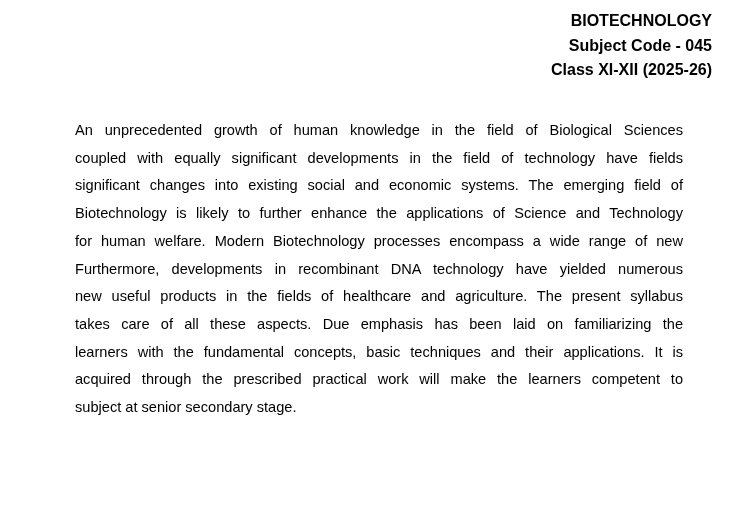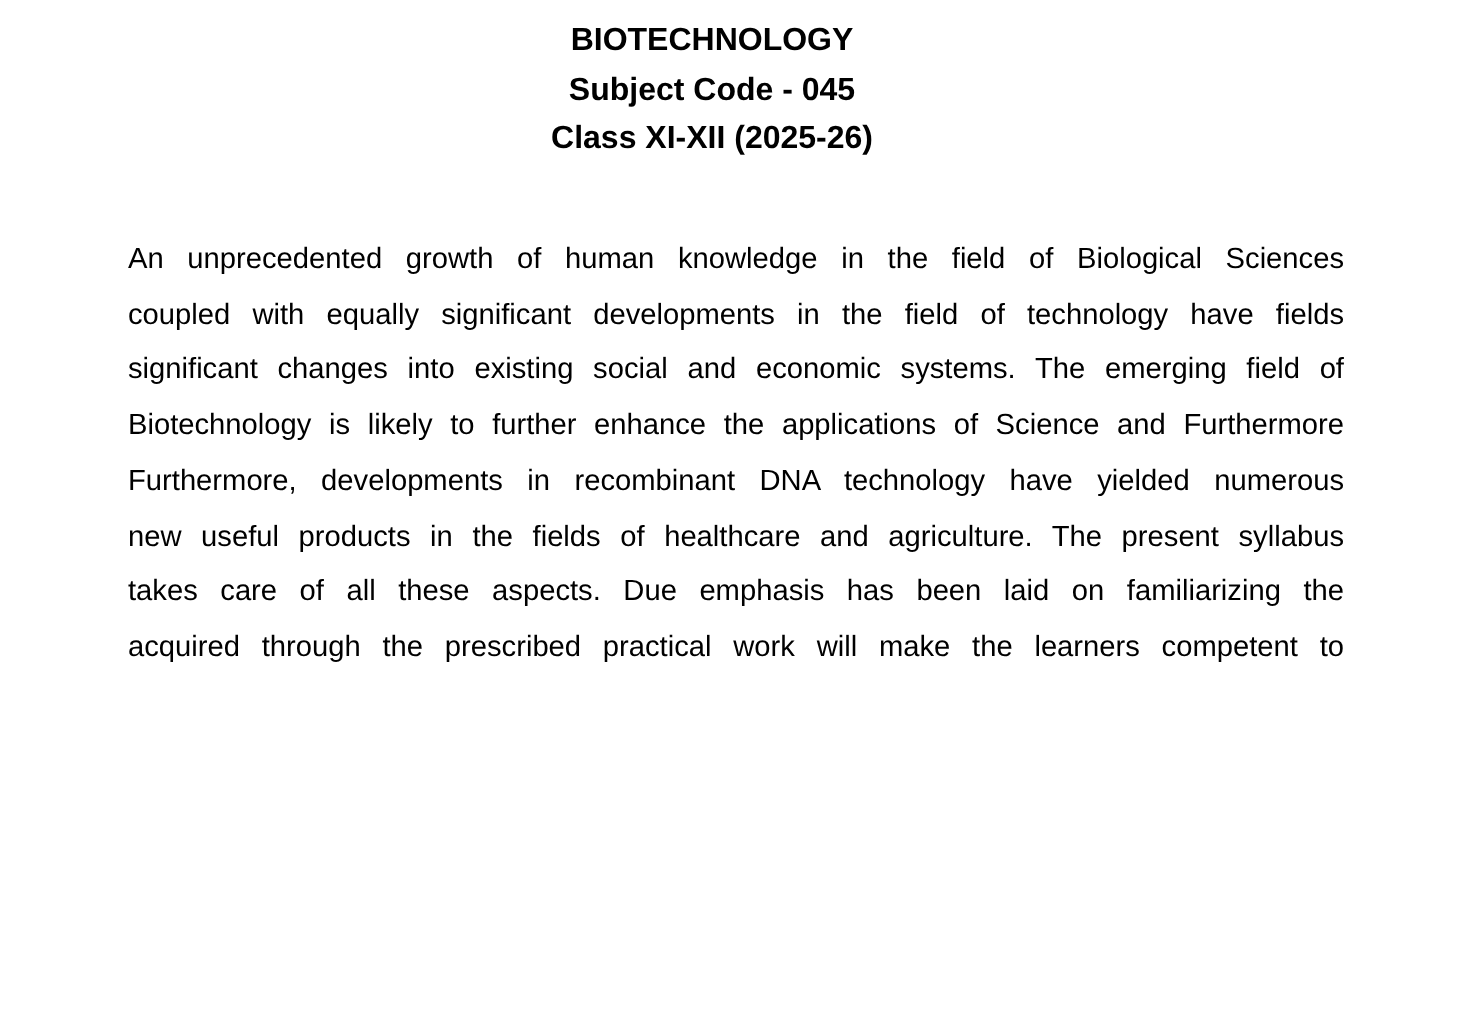--- a/index.html
+++ b/index.html
@@ -13,32 +13,32 @@
       overflow: hidden;
       position: relative;
       color: #000000;
       font-family: "Liberation Sans", sans-serif;
     }
     .header {
       position: absolute;
       top: 9px;
       left: 0;
       width: 712px;
-      text-align: center;
+      text-align: right;
       font-weight: bold;
       font-size: 16px;
       line-height: 24.5px;
     }
     .header div {
       margin: 0;
     }
     .body-text {
       position: absolute;
       top: 117px;
-      left: 64px;
+      left: 75px;
       width: 608px;
       font-size: 14.6px;
       line-height: 27.7px;
     }
     .line {
       display: block;
       white-space: nowrap;
       text-align: justify;
       text-align-last: justify;
     }
@@ -52,18 +52,21 @@
 <div class="header">
   <div>BIOTECHNOLOGY</div>
   <div>Subject Code - 045</div>
   <div>Class XI-XII (2025-26)</div>
 </div>
 
 <div class="body-text">
   <span class="line">An unprecedented growth of human knowledge in the field of Biological Sciences</span>
   <span class="line">coupled with equally significant developments in the field of technology have fields</span>
   <span class="line">significant changes into existing social and economic systems. The emerging field of</span>
-  <span class="line">Biotechnology is likely to further enhance the applications of Science and Furthermore</span>
+  <span class="line">Biotechnology is likely to further enhance the applications of Science and Technology</span>
+  <span class="line">for human welfare. Modern Biotechnology processes encompass a wide range of new</span>
   <span class="line">Furthermore, developments in recombinant DNA technology have yielded numerous</span>
   <span class="line">new useful products in the fields of healthcare and agriculture. The present syllabus</span>
   <span class="line">takes care of all these aspects. Due emphasis has been laid on familiarizing the</span>
+  <span class="line">learners with the fundamental concepts, basic techniques and their applications. It is</span>
   <span class="line">acquired through the prescribed practical work will make the learners competent to</span>
+  <span class="line last">subject at senior secondary stage.</span>
 </div>
 
 </body></html>

